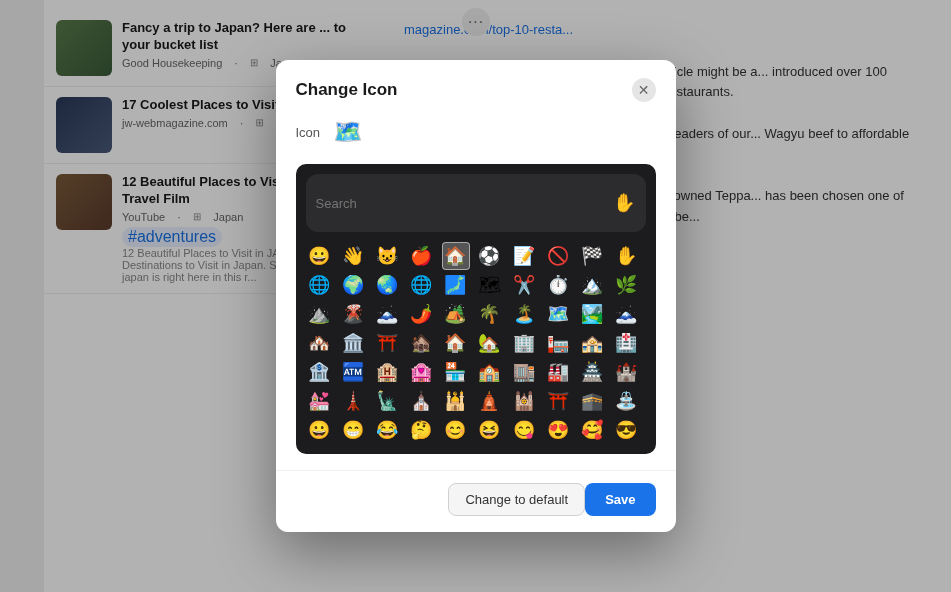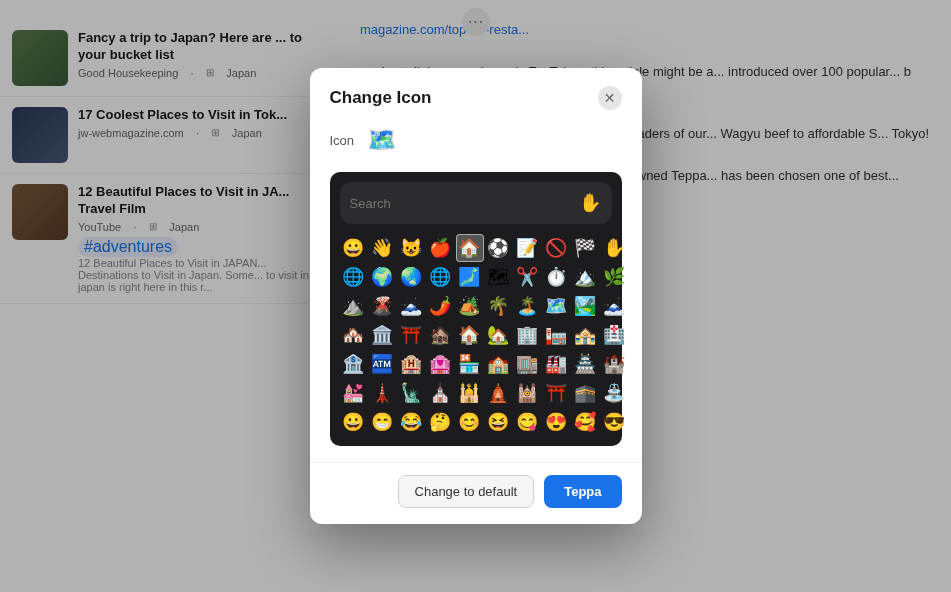--- a/index.html
+++ b/index.html
@@ -15,22 +15,23 @@
     
     .bg-content {
       position: absolute;
       top: 0; left: 0; right: 0; bottom: 0;
       display: flex;
     }
 
     .left-panel {
       width: 340px;
       background: #fff;
-      padding: 20px 0;
+      padding: 10px 0;
       overflow: hidden;
+      margin-left: 44px;
     }
 
     .article-item {
       display: flex;
       padding: 10px 12px;
       gap: 10px;
       border-bottom: 1px solid #eee;
     }
 
     .article-thumb {
@@ -90,21 +91,21 @@
       background: rgba(0,0,0,0.3);
       display: flex;
       align-items: center;
       justify-content: center;
       z-index: 100;
     }
 
     .modal {
       background: #fff;
       border-radius: 12px;
-      width: 332px;
+      width: 400px;
       box-shadow: 0 20px 60px rgba(0,0,0,0.4);
       overflow: hidden;
     }
 
     .modal-header {
       display: flex;
       align-items: center;
       justify-content: space-between;
       padding: 18px 20px 12px;
     }
@@ -153,21 +154,21 @@
       background: #1c1c1e;
       border-radius: 10px;
       padding: 10px;
     }
 
     .search-row {
       display: flex;
       align-items: center;
       background: #2c2c2e;
       border-radius: 12px;
-      padding: 10px 10px;
+      padding: 18px 10px;
       margin-bottom: 10px;
       gap: 6px;
     }
 
     .search-input {
       background: transparent;
       border: none;
       color: #fff;
       font-size: 13px;
       flex: 1;
@@ -192,21 +193,21 @@
       position: relative;
     }
     .emoji-cell.selected {
       background: rgba(255,255,255,0.25);
       border: 1.5px solid rgba(255,255,255,0.5);
     }
 
     .modal-footer {
       display: flex;
       justify-content: flex-end;
-      gap: 10px;
+      gap: 0;
       padding: 12px 20px 16px;
       border-top: 1px solid #f0f0f0;
     }
 
     .btn-default {
       padding: 8px 16px;
       border-radius: 8px;
       border: 1px solid #d0d0d0;
       background: #f5f5f5;
       font-size: 13px;
@@ -401,16 +402,16 @@
             <div class="emoji-cell">😋</div>
             <div class="emoji-cell">😍</div>
             <div class="emoji-cell">🥰</div>
             <div class="emoji-cell">😎</div>
           </div>
       </div>
     </div>
 
     <div class="modal-footer">
       <button class="btn-default">Change to default</button>
-      <button class="btn-save">Teppa</button>
+      <button class="btn-save">Save</button>
     </div>
   </div>
 </div>
 
 </body></html>

